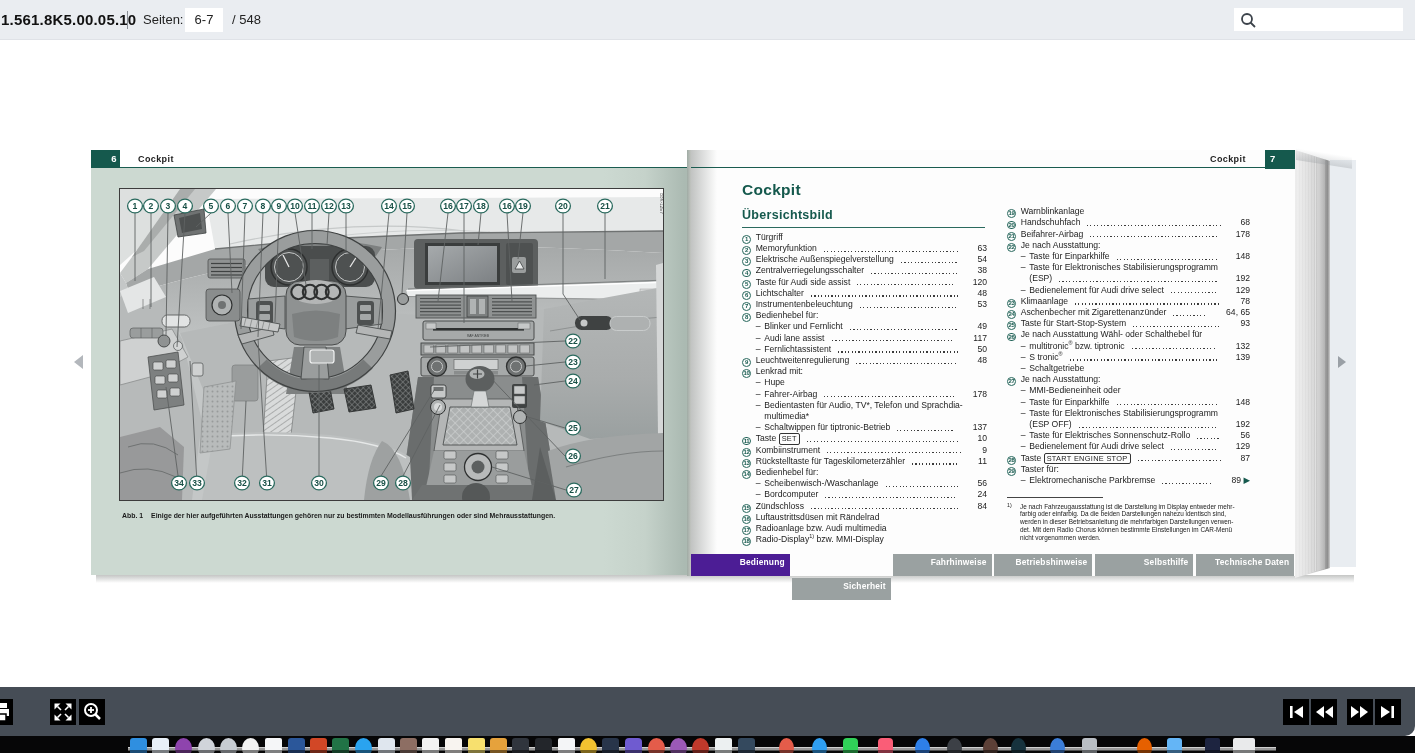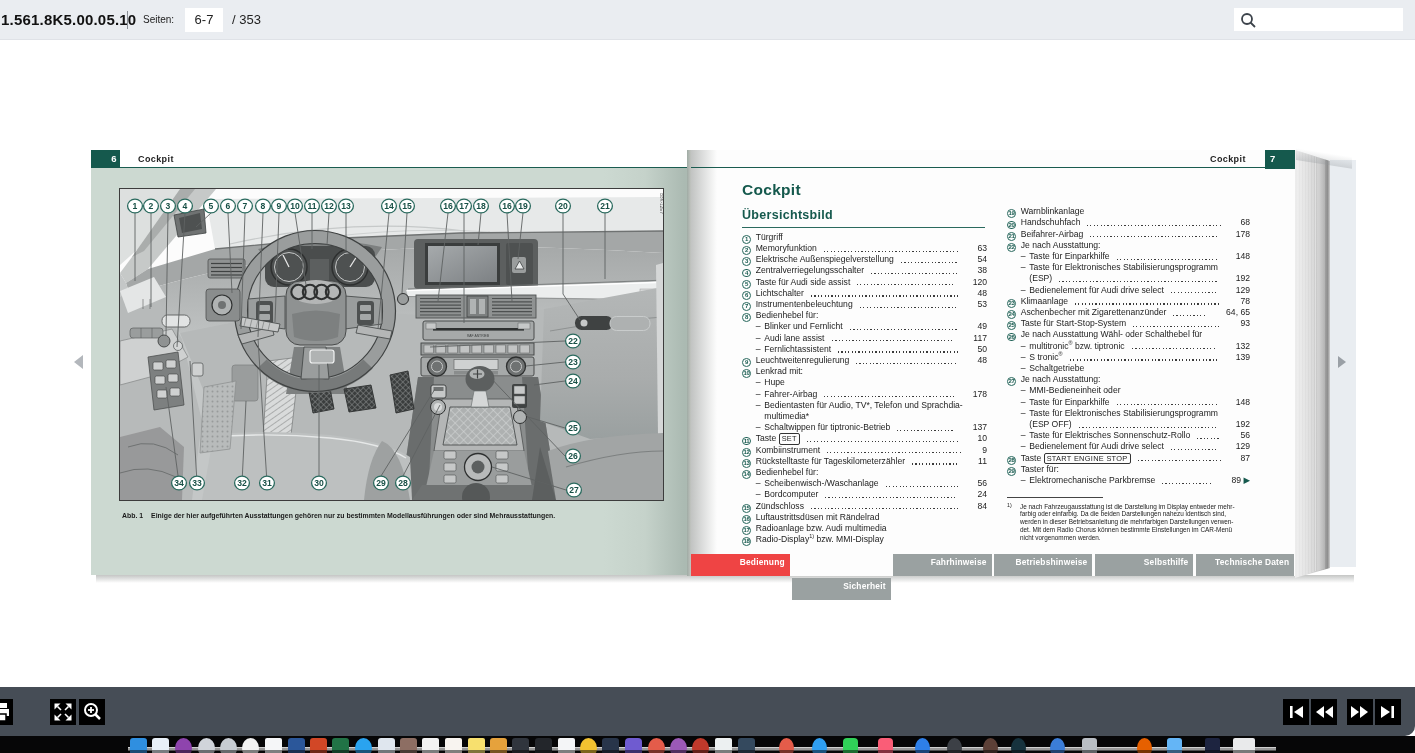--- a/index.html
+++ b/index.html
@@ -6,21 +6,21 @@
   html,body { width:1415px; height:753px; overflow:hidden; background:#fff;
     font-family:"Liberation Sans", sans-serif; }
   #stage { position:relative; width:1415px; height:753px; }
 
   
   #topbar { position:absolute; left:0; top:0; width:1415px; height:40px;
     background:#eaedf1; border-bottom:1px solid #dfe2e7; }
   #topbar .code { position:absolute; left:1px; top:0; height:40px; line-height:40px;
     font-size:15px; font-weight:bold; color:#111; letter-spacing:0.2px; }
   #topbar .div { position:absolute; left:127px; top:11px; width:1px; height:18px; background:#8a8f96; }
-  #topbar .seiten { position:absolute; left:143px; top:0; height:30px; line-height:40px; font-size:10px; color:#222; }
+  #topbar .seiten { position:absolute; left:143px; top:0; height:30px; line-height:40px; font-size:13px; color:#222; }
   #topbar .pbox { position:absolute; left:185px; top:8px; width:38px; height:24px; background:#fff;
     font-size:13px; color:#222; text-align:center; line-height:24px; }
   #topbar .total { position:absolute; left:232px; top:0; height:40px; line-height:40px; font-size:13px; color:#222; }
   #search { position:absolute; left:1234px; top:8px; width:169px; height:23px; background:#fff; }
 
   
   #leftpage { position:absolute; left:91px; top:150px; width:596px; height:425px; background:#fff; }
   #rightpage { position:absolute; left:691px; top:150px; width:604px; height:426px; background:#fdfdfd; }
   .ptab { position:absolute; top:0; height:19px; background:#15594d; color:#fff;
     font-weight:bold; font-size:9.5px; line-height:18px; }
@@ -61,21 +61,21 @@
 
   #fnline { position:absolute; left:316px; top:347px; width:96px; height:0.9px; background:#444; }
   #footnote { position:absolute; left:316px; top:352.5px; width:243px; font-size:6.4px; line-height:7.75px;
     color:#1a1a1a; padding-left:13px; }
   #footnote .fnum { font-size:5.3px; position:absolute; left:0; top:-1px; }
 
   
   #tabbar { position:absolute; left:0px; top:404px; height:21.5px; width:618px; }
   .tab { position:absolute; top:0; height:21.5px; background:#9aa1a1; color:#fff;
     font-size:8.4px; font-weight:bold; text-align:right; padding:3px 5px 0 0; letter-spacing:0.2px; }
-  .tab.sel { background:#ef4444; }
+  .tab.sel { background:#4c1d95; }
 
   
   #stack { position:absolute; left:1295px; top:147px; width:36px; height:432px; }
   #coveredge { position:absolute; left:1330px; top:160px; width:26px; height:407px; background:#e9edf1; }
   #booksh { position:absolute; left:96px; top:575px; width:1258px; height:8px;
     background:linear-gradient(to bottom, rgba(60,65,62,0.30), rgba(60,65,62,0)); }
 
   
   #arrL { position:absolute; left:74px; top:355px; width:0; height:0;
     border-top:7px solid transparent; border-bottom:7px solid transparent; border-right:9px solid #b3b7bc; }
@@ -95,21 +95,21 @@
 </style>
 </head>
 <body>
 <div id="stage">
 
   <div id="topbar">
     <span class="code">1.561.8K5.00.05.10</span>
     <span class="div"></span>
     <span class="seiten">Seiten:</span>
     <span class="pbox">6-7</span>
-    <span class="total">/ 353</span>
+    <span class="total">/ 548</span>
     <div id="search">
       <svg width="169" height="23">
           <circle cx="13" cy="11" r="5" fill="none" stroke="#3c434b" stroke-width="1.8"></circle>
           <line x1="16.5" y1="14.5" x2="21" y2="19" stroke="#3c434b" stroke-width="1.8"></line>
         </svg>
     </div>
   </div>
 
   <div id="booksh"></div>
 

